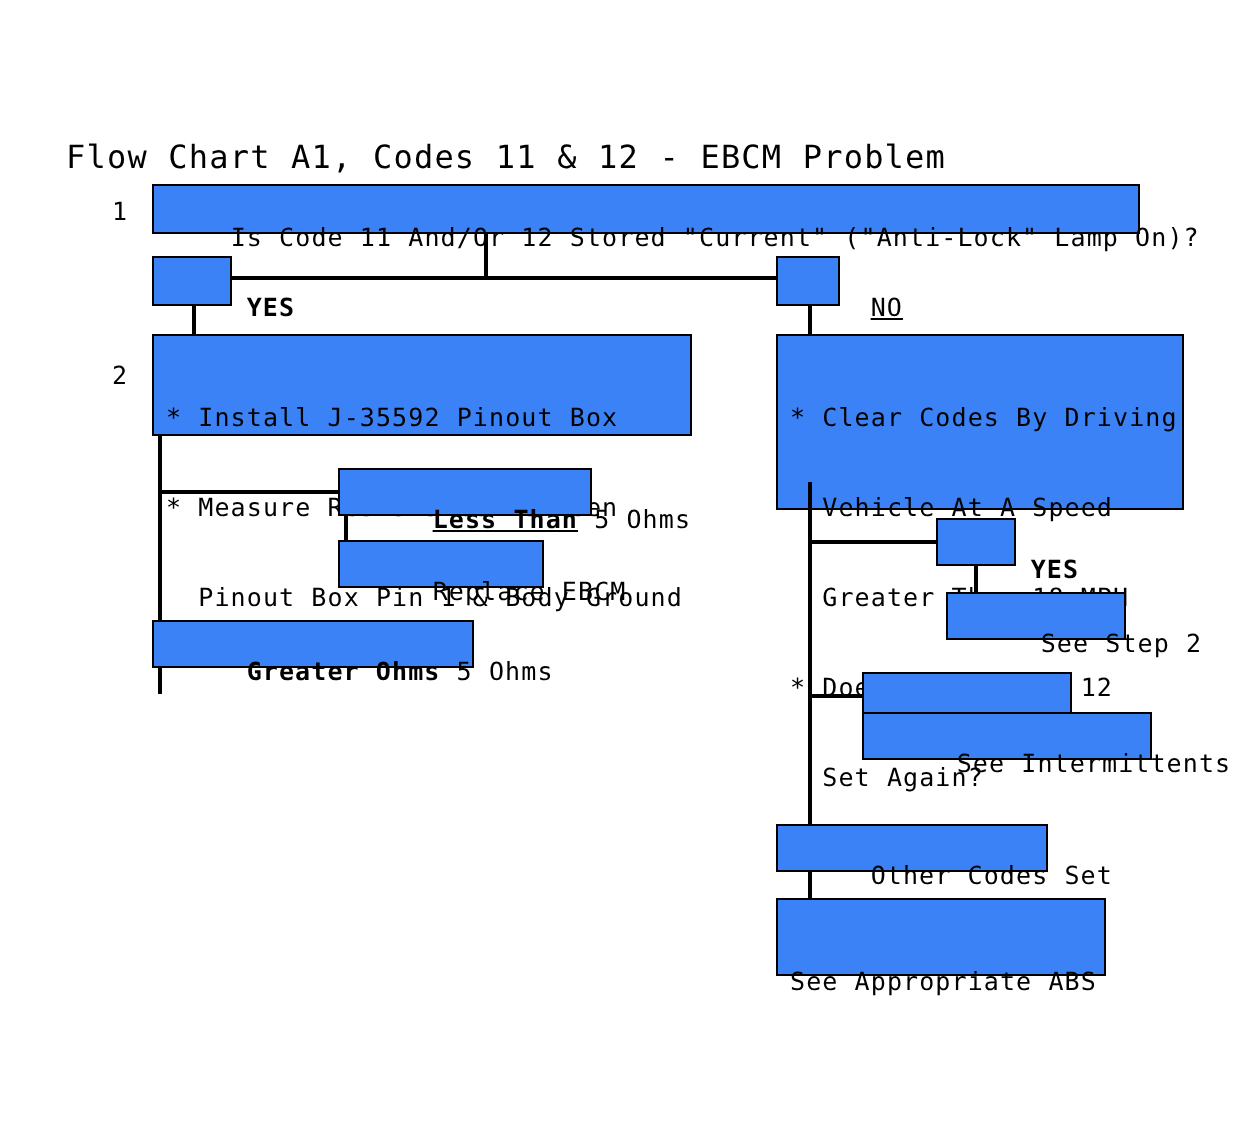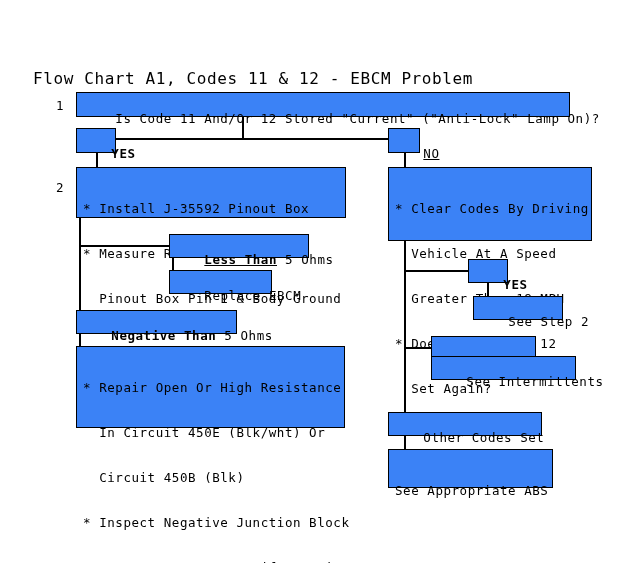--- a/index.html
+++ b/index.html
@@ -38,21 +38,21 @@
     border: 1.5px solid #000000;
     background: #3b82f6;
     box-sizing: border-box;
     font-size: 12.5px;
     letter-spacing: 0.55px;
     line-height: 15px;
     white-space: pre;
     padding: 3px 5px 3px 6px;
   }
   .box.small {
-    padding: 2px 5px 2px 2px;
+    padding: 2px 5px 2px 14px;
   }
   .b  { font-weight: bold; }
   .u  { text-decoration: underline; }
   .bu { font-weight: bold; text-decoration: underline; }
   .line {
     position: absolute;
     background: #000000;
   }
   .vline { width: 1.5px; }
   .hline { height: 1.5px; }
@@ -87,55 +87,48 @@
   <div class="line vline" style="left:404px; top:153px; height:14px;"></div>
 
   <div class="stepnum" style="left:56px; top:180px;">2</div>
 
   <div class="box" style="left:76px; top:167px; width:270px; height:51px;">
     <div>* Install J-35592 Pinout Box</div>
     <div>* Measure Resistance Between</div>
     <div>  Pinout Box Pin 1 &amp; Body Ground</div>
   </div>
 
-  <div class="box" style="left:388px; top:167px; width:204px; height:74px;">
+  <div class="box" style="left:388px; top:167px; width:204px; height:88px;">
     <div>* Clear Codes By Driving</div>
     <div>  Vehicle At A Speed</div>
     <div>  Greater Than 18 MPH</div>
     <div>* Does Code 11 Or 12</div>
     <div>  Set Again?</div>
   </div>
 
   <div class="line vline" style="left:79px; top:218px; height:93px;"></div>
 
   <div class="line hline" style="left:79px; top:245px; width:91px;"></div>
 
-  <div class="box small" style="left:169px; top:234px; width:140px; height:24px;">
+  <div class="box small" style="left:169px; top:234px; width:127px; height:24px;">
     <span class="bu">Less Than</span><span> 5 Ohms</span>
   </div>
 
   <div class="line vline" style="left:172px; top:258px; height:13px;"></div>
 
   <div class="box small" style="left:169px; top:270px; width:103px; height:24px;">
     <span>Replace EBCM</span>
   </div>
 
   <div class="box small" style="left:76px; top:310px; width:161px; height:24px;">
-    <span class="b">Negative Than</span><span> 5 Ohms</span>
+    <span class="b">Greater Ohms</span><span> 5 Ohms</span>
   </div>
 
   <div class="line vline" style="left:79px; top:334px; height:13px;"></div>
 
-  <div class="box" style="left:76px; top:346px; width:269px; height:82px;">
-    <div>* Repair Open Or High Resistance</div>
-    <div>  In Circuit 450E (Blk/wht) Or</div>
-    <div>  Circuit 450B (Blk)</div>
-    <div>* Inspect Negative Junction Block</div>
-    <div>* Reconnect EBCM &amp; Verify Repair</div>
-  </div>
 
   <div class="line vline" style="left:404px; top:241px; height:172px;"></div>
 
   <div class="line hline" style="left:404px; top:270px; width:65px;"></div>
 
   <div class="line hline" style="left:404px; top:347px; width:28px;"></div>
 
   <div class="box small" style="left:468px; top:259px; width:40px; height:24px; text-align:center;">
     <span class="b">YES</span>
   </div>
@@ -149,21 +142,21 @@
   <div class="box small" style="left:431px; top:336px; width:105px; height:24px;font-style:italic;">
     <span>No Codes Set</span>
   </div>
 
   <div class="line vline" style="left:450px; top:360px; height:14px;"></div>
 
   <div class="box small" style="left:431px; top:356px; width:145px; height:24px;">
     <span>See Intermittents</span>
   </div>
 
-  <div class="box small" style="left:388px; top:412px; width:154px; height:24px;">
+  <div class="box small" style="left:388px; top:412px; width:136px; height:24px;">
     <span>Other Codes Set</span>
   </div>
 
   <div class="line vline" style="left:404px; top:436px; height:14px;"></div>
 
   <div class="box" style="left:388px; top:449px; width:165px; height:39px;">
     <div>See Appropriate ABS</div>
   </div>
 
 </div>

